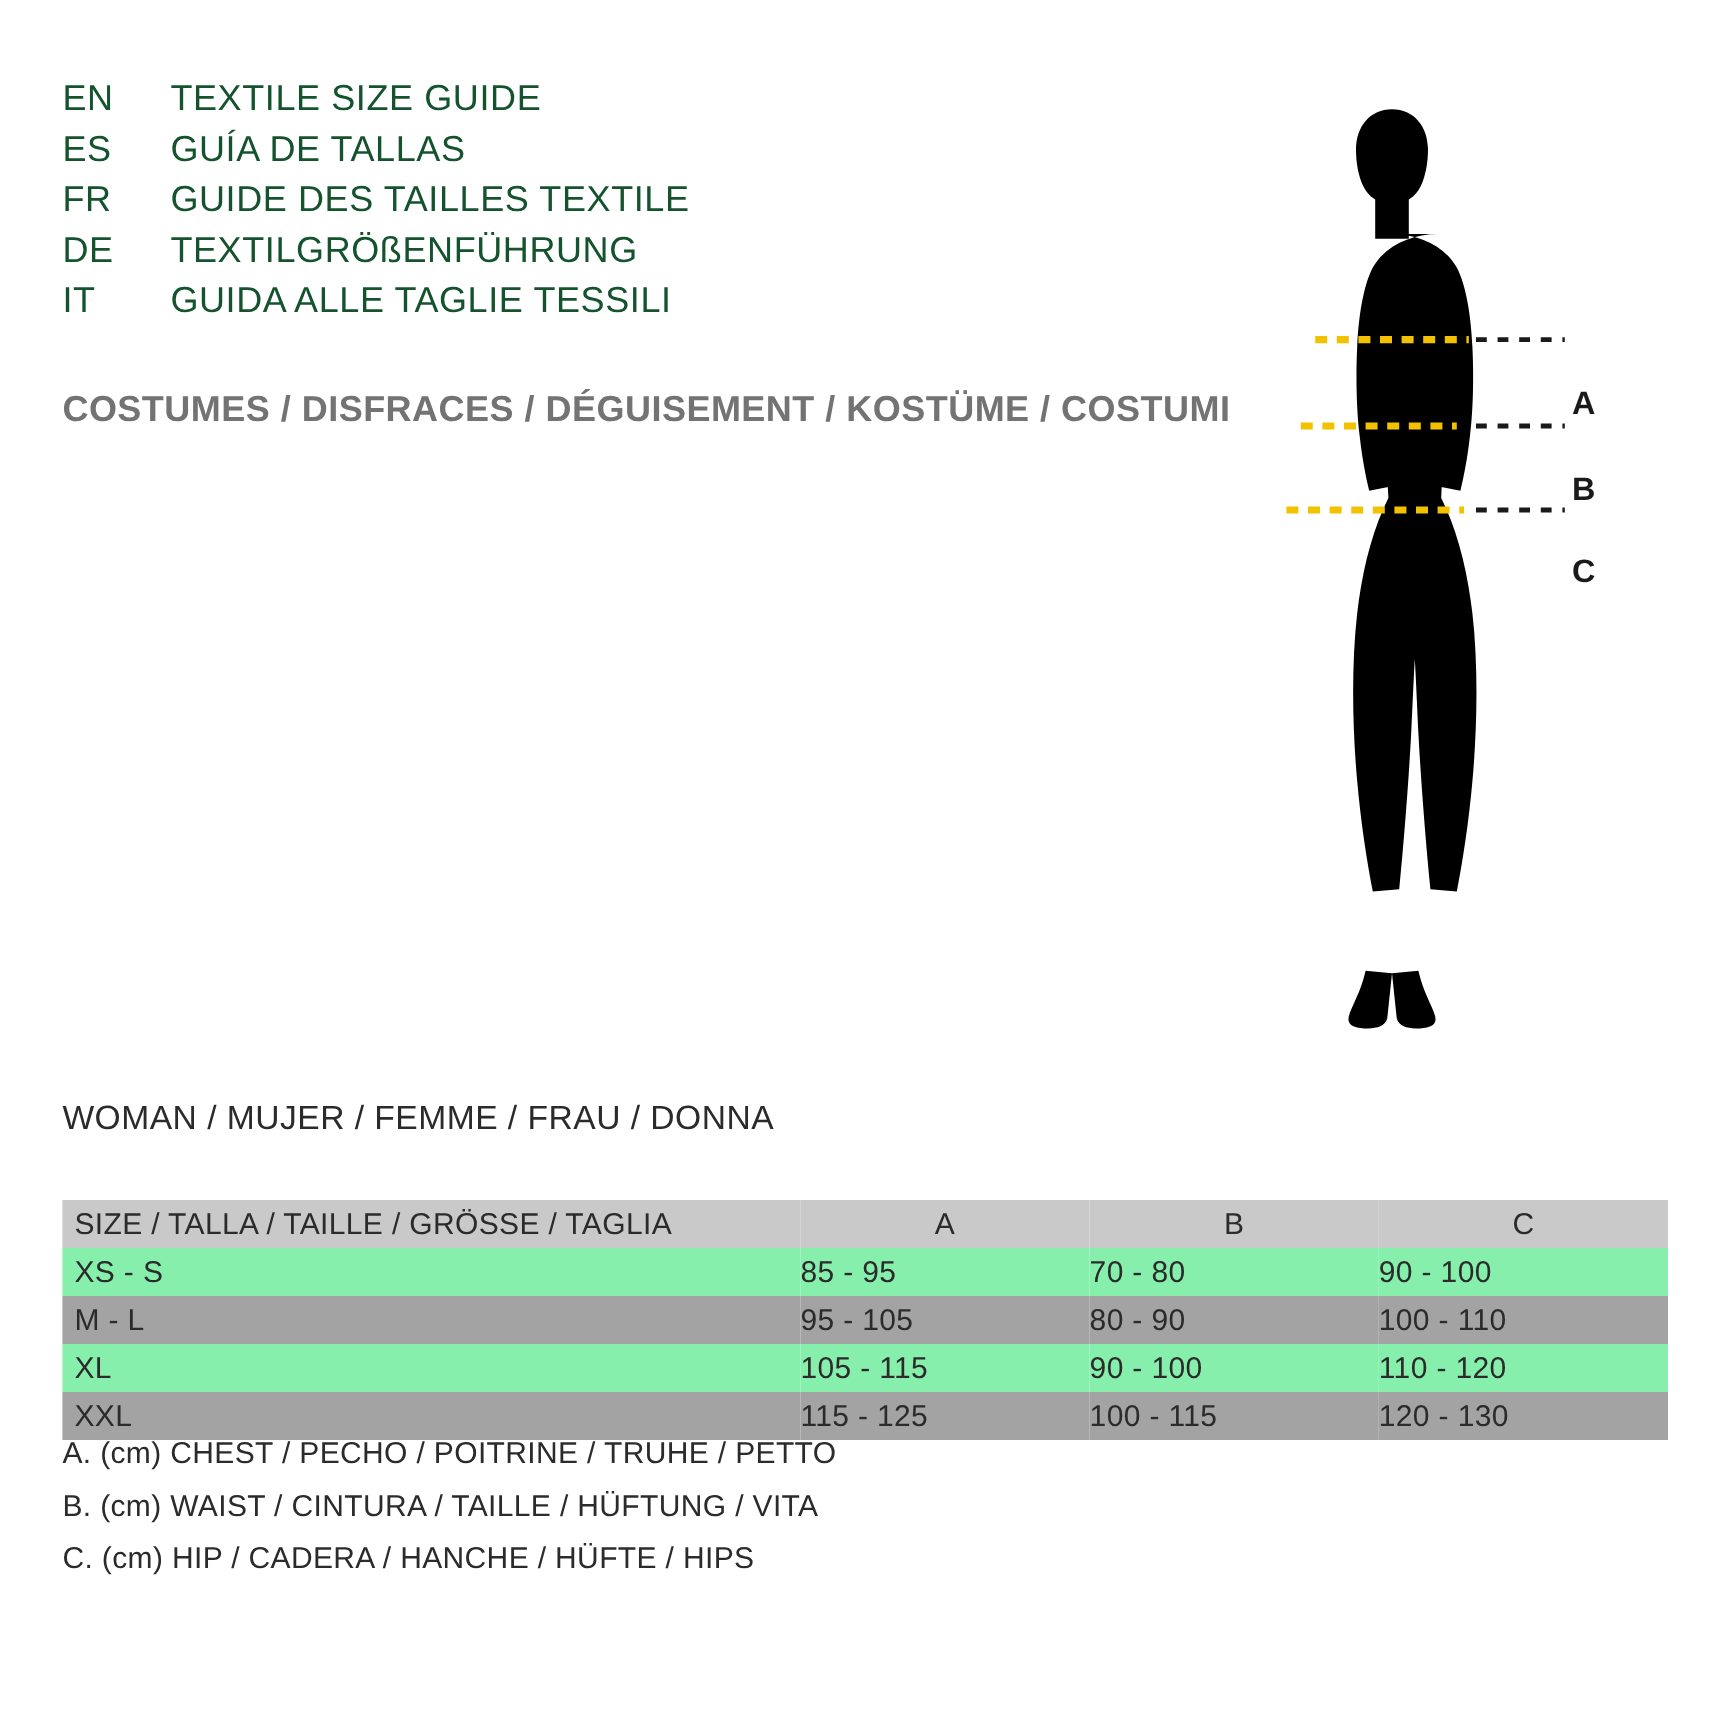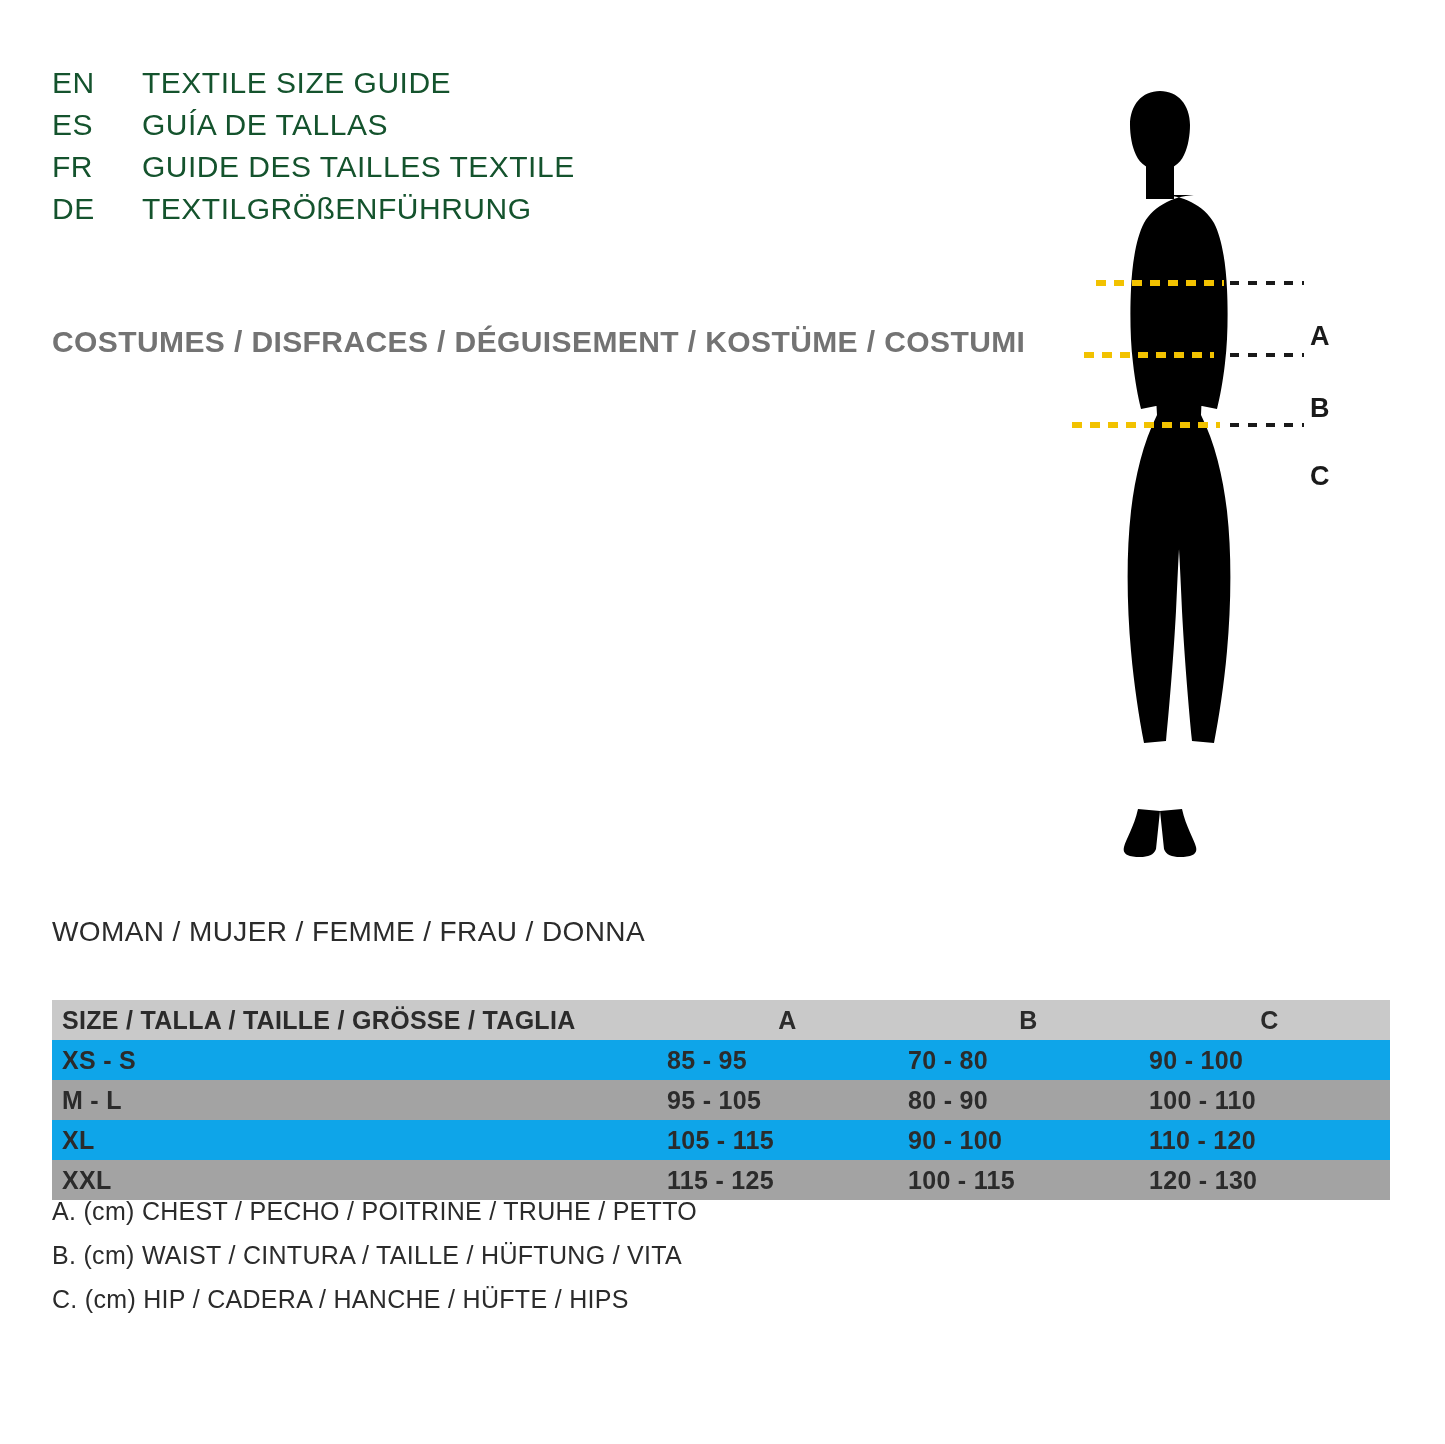--- a/index.html
+++ b/index.html
@@ -88,21 +88,21 @@
     top: 1000px;
     width: 1338px;
     border-collapse: collapse;
     font-size: 25px;
     color: #2b2b2b;
   }
   table.size-table th,
   table.size-table td {
     padding: 0;
     height: 40px;
-    font-weight: bold;
+    font-weight: normal;
     letter-spacing: 0.3px;
   }
   table.size-table thead tr {
     background: #c9c9c9;
   }
   table.size-table thead th.col-size {
     text-align: left;
     padding-left: 10px;
     width: 610px;
   }
@@ -110,21 +110,21 @@
     text-align: center;
     width: 243px;
   }
   table.size-table tbody td.col-size {
     text-align: left;
     padding-left: 10px;
   }
   table.size-table tbody td.col-m {
     text-align: left;
   }
-  table.size-table tbody tr.odd { background: #0ea5e9; }
+  table.size-table tbody tr.odd { background: #86efac; }
   table.size-table tbody tr.even { background: #a3a3a3; }
 
   
   .legend {
     position: absolute;
     left: 52px;
     top: 1197px;
     font-size: 25px;
     color: #2b2b2b;
   }
@@ -145,20 +145,24 @@
     <span class="lang-code">ES</span>
     <span class="lang-text">GUÍA DE TALLAS</span>
   </div>
   <div class="lang-row">
     <span class="lang-code">FR</span>
     <span class="lang-text">GUIDE DES TAILLES TEXTILE</span>
   </div>
   <div class="lang-row">
     <span class="lang-code">DE</span>
     <span class="lang-text">TEXTILGRÖßENFÜHRUNG</span>
+  </div>
+  <div class="lang-row">
+    <span class="lang-code">IT</span>
+    <span class="lang-text">GUIDA ALLE TAGLIE TESSILI</span>
   </div>
 </div>
 
 <div class="costumes-line">COSTUMES / DISFRACES / DÉGUISEMENT / KOSTÜME / COSTUMI</div>
 
 <div class="figure-wrap">
   <svg class="figure-svg" width="360" height="830" viewBox="0 0 360 830">
 
     <path fill="#000000" d="M140 36
       c 18 0 30 14 30 34

